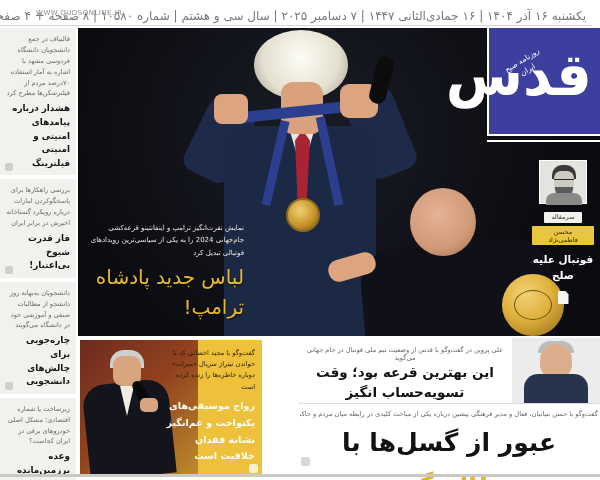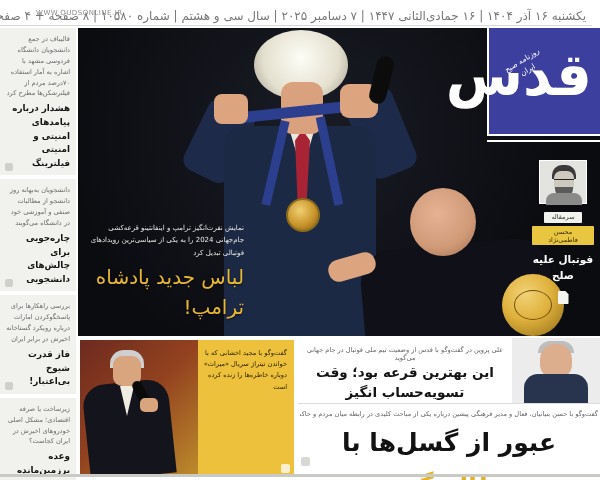--- a/index.html
+++ b/index.html
@@ -120,21 +120,21 @@
   .pv-hair { position:absolute; left:26px; top:3px; width:36px; height:12px;
     background:#bdbdbd; border-radius:12px 12px 0 0; }
   .pv-body { position:absolute; left:12px; top:36px; width:64px; height:30px;
     background:#28344e; border-radius:14px 14px 0 0; }
   .parvin-kicker { position:absolute; right:92px; top:8px; width:206px; font-size:6.6px;
     color:#666; direction:rtl; text-align:center; }
   .parvin-headline { position:absolute; right:92px; top:24px; width:206px; font-size:13.5px;
     font-weight:bold; color:#141414; direction:rtl; text-align:center; line-height:1.5; }
 
   
-  .akhshabi { position:absolute; left:80px; top:340px; width:214px; height:137px;
+  .akhshabi { position:absolute; left:80px; top:340px; width:182px; height:137px;
     background:#edc13b; overflow:hidden; }
   .ak-photo { position:absolute; left:0; top:0; width:118px; height:137px;
     background:linear-gradient(135deg, #6d2a1f 0%, #93421f 48%, #bd8d2c 100%); }
   .ak-hair { position:absolute; left:30px; top:10px; width:34px; height:18px;
     background:#cfcfcf; border-radius:14px 14px 0 0; }
   .ak-face { position:absolute; left:33px; top:16px; width:28px; height:30px;
     background:#d8a57f; border-radius:9px; }
   .ak-suit { position:absolute; left:6px; top:42px; width:86px; height:95px;
     background:#14151c; border-radius:22px 22px 0 0; transform:rotate(-6deg); }
   .ak-shirt { position:absolute; left:40px; top:46px; width:14px; height:30px;
@@ -174,31 +174,31 @@
     <span class="dateline">یکشنبه ۱۶ آذر ۱۴۰۴ | ۱۶ جمادی‌الثانی ۱۴۴۷ | ۷ دسامبر ۲۰۲۵ | سال سی و هشتم | شماره ۱۰۵۸۰ | ۸ صفحه + ۴ صفحه رواق + ۴ صفحه خبری | قیمت ۶۰۰۰ تومان</span>
   </div>
 
   <div class="sidebar">
     <div class="side-item">
       <div class="side-kicker">قالیباف در جمع دانشجویان دانشگاه فردوسی مشهد با اشاره به آمار استفاده ۷۰درصد مردم از فیلترشکن‌ها مطرح کرد</div>
       <div class="side-title">هشدار درباره پیامدهای امنیتی و امنیتی فیلترینگ</div>
       <span class="mini-icon"></span>
     </div>
     <div class="side-item">
+      <div class="side-kicker">بررسی راهکارها برای پاسخگوکردن امارات درباره رویکرد گستاخانه اخیرش در برابر ایران</div>
+      <div class="side-title">فاز قدرت شیوخ بی‌اعتبار!</div>
+      <span class="mini-icon"></span>
+    </div>
+    <div class="side-item">
       <div class="side-kicker">دانشجویان به‌بهانه روز دانشجو از مطالبات صنفی و آموزشی خود در دانشگاه می‌گویند</div>
       <div class="side-title">چاره‌جویی برای چالش‌های دانشجویی</div>
       <span class="mini-icon"></span>
     </div>
     <div class="side-item">
-      <div class="side-kicker">بررسی راهکارها برای پاسخگوکردن امارات درباره رویکرد گستاخانه اخیرش در برابر ایران</div>
-      <div class="side-title">فاز قدرت شیوخ بی‌اعتبار!</div>
-      <span class="mini-icon"></span>
-    </div>
-    <div class="side-item">
-      <div class="side-kicker">زیرساخت یا صرفه اقتصادی؛ مشکل اصلی خودروهای اخیرش در ایران کجاست؟</div>
+      <div class="side-kicker">زیرساخت یا شماره اقتصادی؛ مشکل اصلی خودروهای برقی در ایران کجاست؟</div>
       <div class="side-title">وعده برزمین‌مانده واردات برقی‌ها</div>
 
     </div>
   </div>
 
   <div class="photo">
     <div class="t-hair"></div>
     <div class="t-arm-l"></div>
     <div class="t-arm-r"></div>
     <div class="t-body"></div>
@@ -255,20 +255,21 @@
   <div class="akhshabi">
     <div class="ak-photo">
       <div class="ak-suit"></div>
       <div class="ak-shirt"></div>
       <div class="ak-hair"></div>
       <div class="ak-face"></div>
       <div class="ak-mic"></div>
       <div class="ak-hand"></div>
     </div>
     <div class="ak-kicker">گفت‌وگو با مجید اخشابی که با خواندن تیتراژ سریال «میراث» دوباره خاطره‌ها را زنده کرده است</div>
+    <div class="ak-headline">رواج موسیقی‌های یکنواخت و غم‌انگیز نشانه فقدان خلاقیت است</div>
     <span class="ak-icon"></span>
   </div>
 
   <div class="bonyanian">
     <div class="bn-kicker">گفت‌وگو با حسن بنیانیان، فعال و مدیر فرهنگی پیشین درباره یکی از مباحث کلیدی در رابطه میان مردم و حاکمیت</div>
     <div class="bn-headline"><span>عبور از گسل‌ها با </span><span class="bn-gold">مطالبه‌گری</span></div>
     <span class="bn-icon"></span>
   </div>
 
   <div class="bottom-rule"></div>

